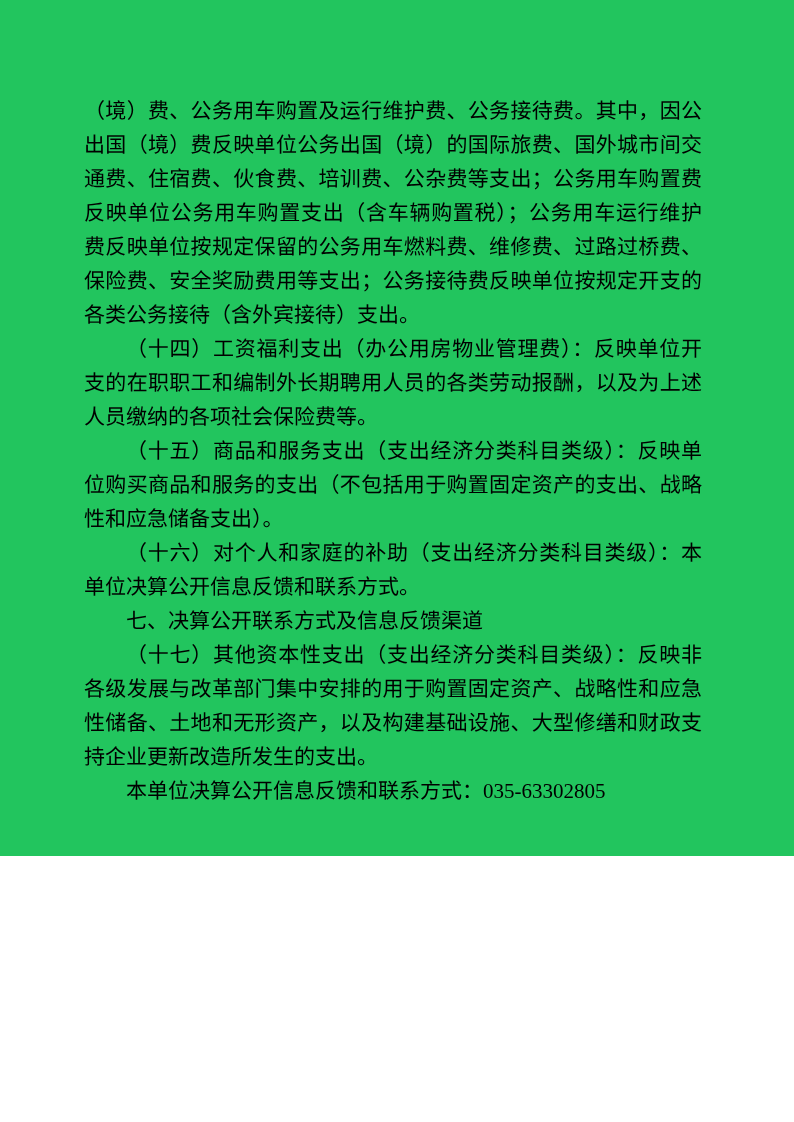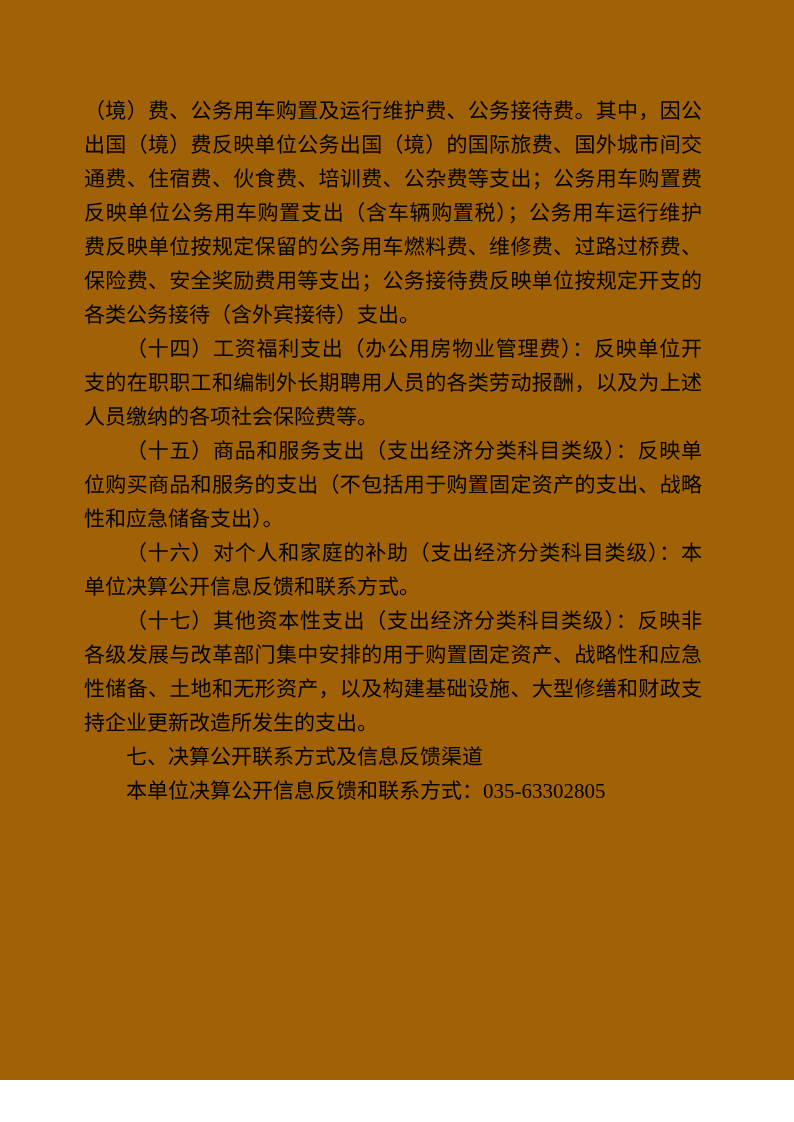--- a/index.html
+++ b/index.html
@@ -8,22 +8,22 @@
     background: #ffffff;
   }
   body {
     width: 794px;
     height: 1122px;
     overflow: hidden;
   }
   .page {
     position: relative;
     width: 794px;
-    height: 1080px;
-    background: #a16207;
+    height: 856px;
+    background: #22c55e;
   }
   .content {
     position: absolute;
     left: 84px;
     top: 94px;
     width: 618px;
     color: #000000;
     font-family: "Liberation Serif", "DejaVu Serif", serif;
     font-size: 21px;
     line-height: 34px;
@@ -41,17 +41,17 @@
 </style>
 </head>
 <body>
 
 <div class="page">
   <div class="content">
     <p class="para no-indent">（境）费、公务用车购置及运行维护费、公务接待费。其中，因公出国（境）费反映单位公务出国（境）的国际旅费、国外城市间交通费、住宿费、伙食费、培训费、公杂费等支出；公务用车购置费反映单位公务用车购置支出（含车辆购置税）；公务用车运行维护费反映单位按规定保留的公务用车燃料费、维修费、过路过桥费、保险费、安全奖励费用等支出；公务接待费反映单位按规定开支的各类公务接待（含外宾接待）支出。</p>
     <p class="para">（十四）工资福利支出（办公用房物业管理费）：反映单位开支的在职职工和编制外长期聘用人员的各类劳动报酬，以及为上述人员缴纳的各项社会保险费等。</p>
     <p class="para">（十五）商品和服务支出（支出经济分类科目类级）：反映单位购买商品和服务的支出（不包括用于购置固定资产的支出、战略性和应急储备支出）。</p>
     <p class="para">（十六）对个人和家庭的补助（支出经济分类科目类级）：本单位决算公开信息反馈和联系方式。</p>
+    <p class="para">七、决算公开联系方式及信息反馈渠道</p>
     <p class="para">（十七）其他资本性支出（支出经济分类科目类级）：反映非各级发展与改革部门集中安排的用于购置固定资产、战略性和应急性储备、土地和无形资产，以及构建基础设施、大型修缮和财政支持企业更新改造所发生的支出。</p>
-    <p class="para">七、决算公开联系方式及信息反馈渠道</p>
     <p class="para">本单位决算公开信息反馈和联系方式：035-63302805</p>
   </div>
 </div>
 
 </body></html>

